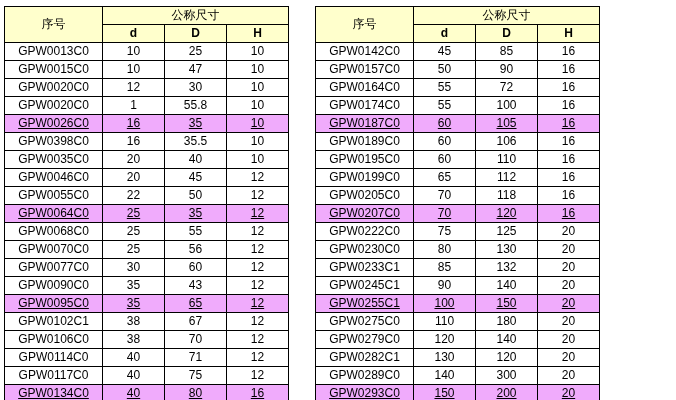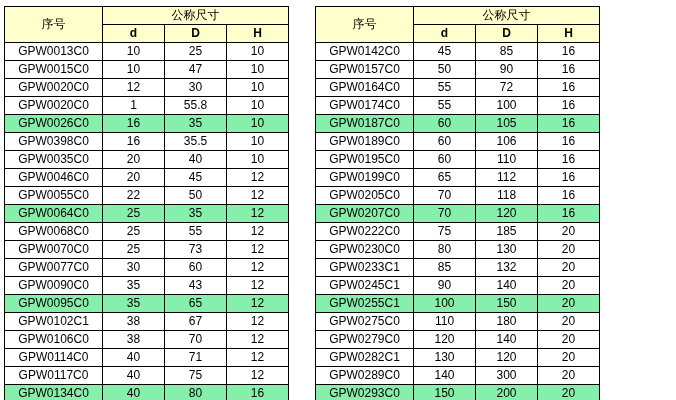--- a/index.html
+++ b/index.html
@@ -49,21 +49,22 @@
   }
   .col-code { width: 98px; }
   .col-d { width: 62px; }
   .col-D { width: 62px; }
   .col-H { width: 62px; }
   td.code {
     text-align: left;
     padding-left: 4px;
   }
   tr.hl td {
-    background: #86efac;
+    background: #f0abfc;
+    text-decoration: underline;
   }
   tr.plain td {
     background: #ffffff;
   }
 </style>
 </head>
 <body>
 
 <div class="page">
 
@@ -148,21 +149,21 @@
         </tr>
         <tr class="plain">
           <td class="code">GPW0068C0</td>
           <td>25</td>
           <td>55</td>
           <td>12</td>
         </tr>
         <tr class="plain">
           <td class="code">GPW0070C0</td>
           <td>25</td>
-          <td>73</td>
+          <td>56</td>
           <td>12</td>
         </tr>
         <tr class="plain">
           <td class="code">GPW0077C0</td>
           <td>30</td>
           <td>60</td>
           <td>12</td>
         </tr>
         <tr class="plain">
           <td class="code">GPW0090C0</td>
@@ -284,21 +285,21 @@
         </tr>
         <tr class="hl">
           <td class="code">GPW0207C0</td>
           <td>70</td>
           <td>120</td>
           <td>16</td>
         </tr>
         <tr class="plain">
           <td class="code">GPW0222C0</td>
           <td>75</td>
-          <td>185</td>
+          <td>125</td>
           <td>20</td>
         </tr>
         <tr class="plain">
           <td class="code">GPW0230C0</td>
           <td>80</td>
           <td>130</td>
           <td>20</td>
         </tr>
         <tr class="plain">
           <td class="code">GPW0233C1</td>

